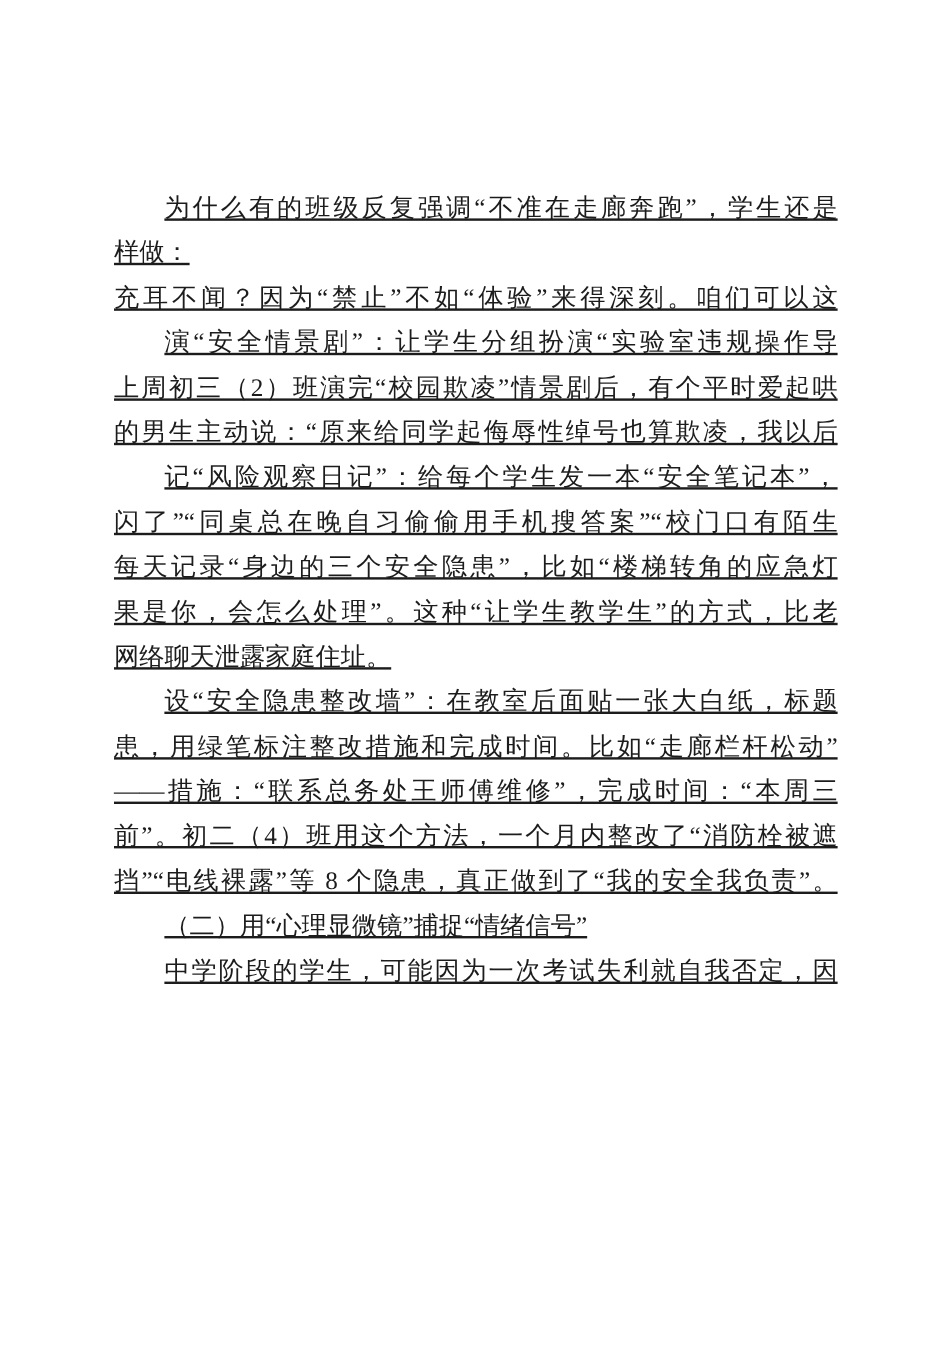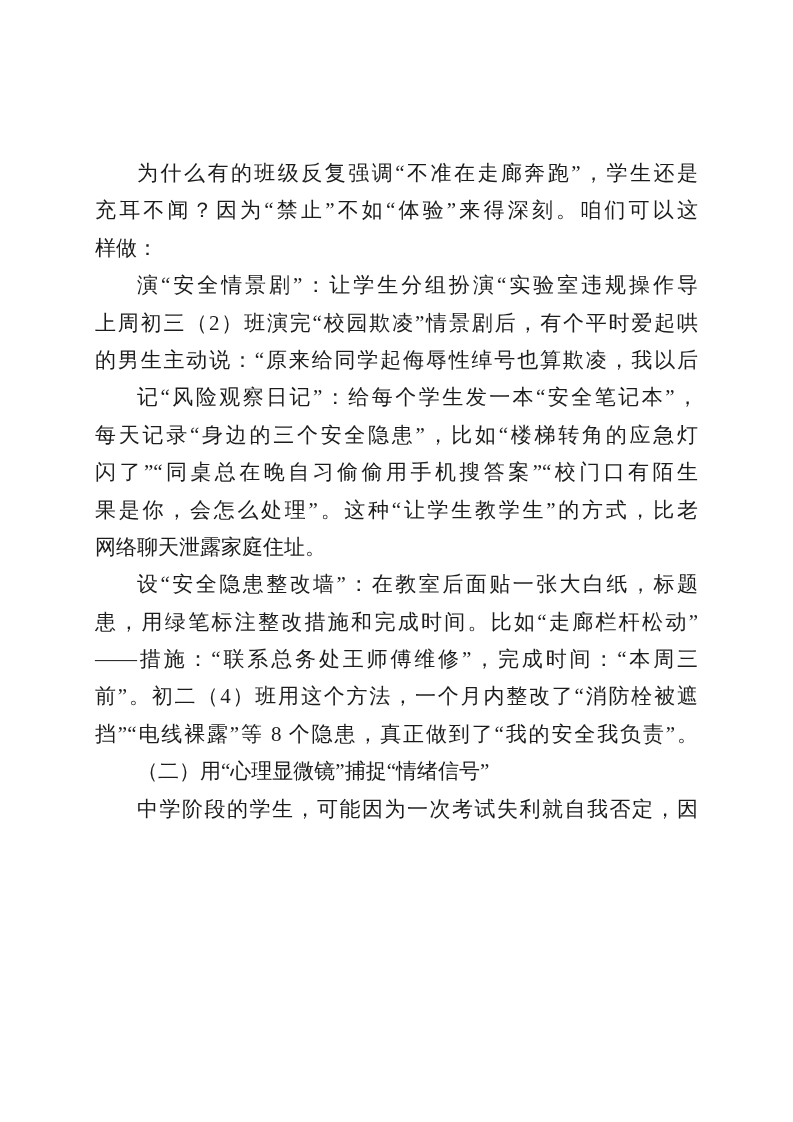--- a/index.html
+++ b/index.html
@@ -14,20 +14,21 @@
     background: #ffffff;
     overflow: hidden;
     font-family: "Liberation Serif", "DejaVu Serif", serif;
     color: #1c1c1c;
   }
   .content {
     position: absolute;
     left: 95px;
     top: 155px;
     width: 603px;
+    text-decoration: underline;
   }
   .line {
     font-size: 21px;
     line-height: 37.4px;
     height: 37.4px;
     white-space: nowrap;
     text-align: justify;
     text-align-last: justify;
     font-weight: 400;
   }
@@ -37,28 +38,28 @@
   .line.end {
     text-align-last: left;
   }
 </style>
 </head>
 <body>
 
 <div class="page">
   <div class="content">
     <div class="line indent">为什么有的班级反复强调“不准在走廊奔跑”，学生还是</div>
+    <div class="line end">样做：</div>
     <div class="line">充耳不闻？因为“禁止”不如“体验”来得深刻。咱们可以这</div>
-    <div class="line end">样做：</div>
     <div class="line indent">演“安全情景剧”：让学生分组扮演“实验室违规操作导</div>
     <div class="line">上周初三（2）班演完“校园欺凌”情景剧后，有个平时爱起哄</div>
     <div class="line">的男生主动说：“原来给同学起侮辱性绰号也算欺凌，我以后</div>
     <div class="line indent">记“风险观察日记”：给每个学生发一本“安全笔记本”，</div>
+    <div class="line">闪了”“同桌总在晚自习偷偷用手机搜答案”“校门口有陌生</div>
     <div class="line">每天记录“身边的三个安全隐患”，比如“楼梯转角的应急灯</div>
-    <div class="line">闪了”“同桌总在晚自习偷偷用手机搜答案”“校门口有陌生</div>
     <div class="line">果是你，会怎么处理”。这种“让学生教学生”的方式，比老</div>
     <div class="line end">网络聊天泄露家庭住址。</div>
     <div class="line indent">设“安全隐患整改墙”：在教室后面贴一张大白纸，标题</div>
     <div class="line">患，用绿笔标注整改措施和完成时间。比如“走廊栏杆松动”</div>
     <div class="line">——措施：“联系总务处王师傅维修”，完成时间：“本周三</div>
     <div class="line">前”。初二（4）班用这个方法，一个月内整改了“消防栓被遮</div>
     <div class="line">挡”“电线裸露”等 8 个隐患，真正做到了“我的安全我负责”。</div>
     <div class="line indent end">（二）用“心理显微镜”捕捉“情绪信号”</div>
     <div class="line indent">中学阶段的学生，可能因为一次考试失利就自我否定，因</div>
   </div>

